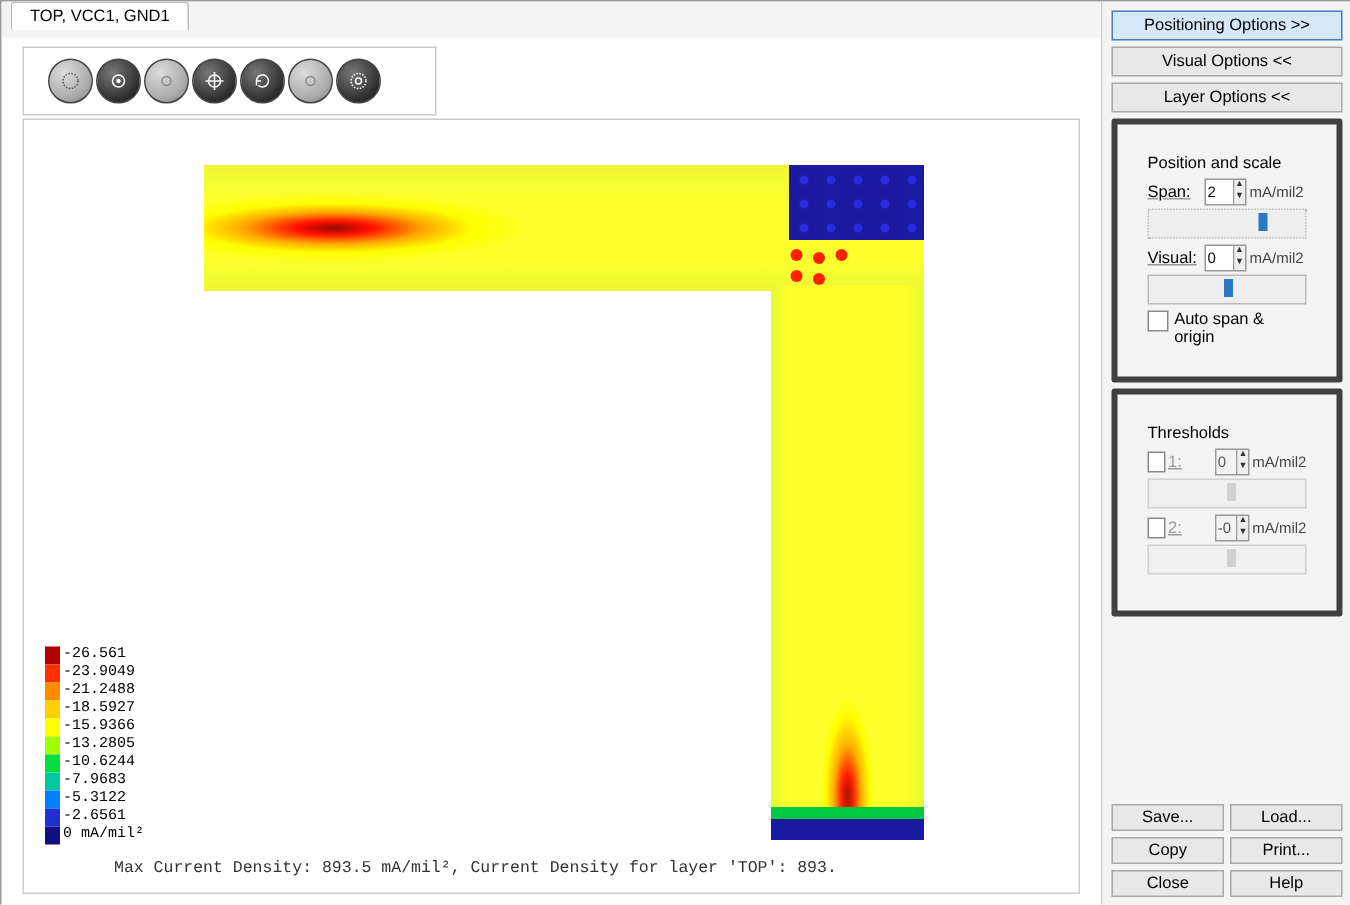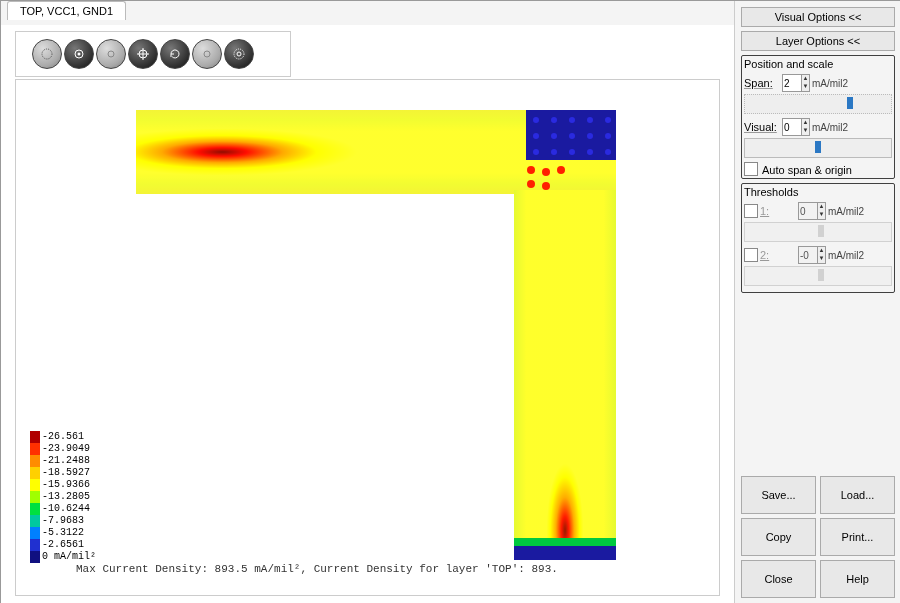--- a/index.html
+++ b/index.html
@@ -14,42 +14,42 @@
 .tabrow{height:24px;display:flex;align-items:flex-start;padding-left:6px;background:#f4f4f4}
 .tab{background:#fff;border:1px solid #bbb;border-bottom:none;border-radius:3px 3px 0 0;padding:3px 12px;font-size:11px}
 .toolbar{height:36px;display:flex;align-items:center;gap:2px;padding:4px 16px;background:#fff;border:1px solid #ccc;margin:6px 14px 2px 14px;width:242px}
 .toolbtn{width:28px;height:28px;border-radius:50%;background:radial-gradient(circle at 35% 30%,#777,#333 65%,#111);border:1px solid #444;display:inline-flex;align-items:center;justify-content:center;color:#fff}
 .toolbtn svg{width:16px;height:16px}
 .toolbtnL{background:radial-gradient(circle at 35% 30%,#ddd,#aaa 65%,#777)}
 .canvas{flex:1;margin:0 14px 8px 14px;border:1px solid #ccc;background:#fff;position:relative;overflow:hidden}
 .legend{position:absolute;left:14px;bottom:32px;font-size:10px;font-family:"Courier New",monospace;line-height:12px}
 .legend .row{display:flex;align-items:flex-end}
 .legend .swatch{width:10px;height:12px;margin-right:2px}
-.statusline{position:absolute;left:60px;bottom:20px;font-family:"Courier New",monospace;font-size:11px;color:#333;white-space:nowrap}
+.statusline{position:absolute;left:60px;bottom:10px;font-family:"Courier New",monospace;font-size:11px;color:#333;white-space:nowrap}
 .heat{position:absolute}
 .panel{width:154px;background:#f4f4f4;padding:6px;display:flex;flex-direction:column;gap:4px}
 .panel .btn{background:#e8e8e8;border:1px solid #aaa;padding:3px 4px;font-size:11px;text-align:center}
 .panel .btn.active{background:#d6e7f7;border:1px solid #4a7dbe}
-.panel .group{border:1px solid #404040;border-radius:2px;padding:2px;background:#f4f4f4}
+.panel .group{border:4px solid #404040;border-radius:2px;padding:20px;background:#f4f4f4}
 .panel .grplabel{font-size:11px;margin-bottom:4px}
 .panel .fldrow{display:flex;align-items:center;gap:2px;font-size:11px;margin-bottom:2px}
 .panel .fldrow.disabled{color:#9a9a9a}
 .panel .fldrow label{width:36px;text-decoration:underline;text-decoration-color:#999}
 .panel .spin{width:26px;height:16px;border:1px solid #999;display:flex}
 .panel .spin input{width:100%;border:0;font-size:10px;padding:0 1px}
 .panel .spin .arrows{width:12px;display:flex;flex-direction:column;border-left:1px solid #999}
 .panel .spin .arrows span{flex:1;font-size:6px;line-height:6px;text-align:center;color:#333;background:#eee}
 .panel .slider{height:18px;background:#eee;border:1px dotted #bbb;position:relative;margin-bottom:4px}
 .panel .slider .thumb{position:absolute;top:2px;width:6px;height:12px;background:#2b78c4}
-.panel .chkrow{display:flex;align-items:flex-end;font-size:11px;gap:4px}
+.panel .chkrow{display:flex;align-items:flex-start;font-size:11px;gap:4px}
 .panel .chk{width:12px;height:12px;border:1px solid #888;background:#fff}
 .unit{font-size:10px;color:#444}
 .panel-spacer{flex:1}
 .bottom-buttons{display:grid;grid-template-columns:1fr 1fr;gap:4px}
-.bottom-buttons .btn{padding:12px 0}
+.bottom-buttons .btn{padding:2px 0}
 </style>
 </head>
 <body>
 
 <div class="window">
 
 
   <div class="body">
     <div class="left">
       <div class="tabrow">
@@ -212,20 +212,21 @@
           <div class="row">
               <div class="swatch" style="background:#101080"></div>
               <span>0 mA/mil²</span>
             </div>
         </div>
         <div class="statusline">Max Current Density: 893.5 mA/mil², Current Density for layer 'TOP': 893.</div>
       </div>
     </div>
 
     <div class="panel">
+      <div class="btn active">Positioning Options &gt;&gt;</div>
       <div class="btn">Visual Options &lt;&lt;</div>
       <div class="btn">Layer Options &lt;&lt;</div>
 
       <div class="group">
         <div class="grplabel">Position and scale</div>
         <div class="fldrow">
           <label>Span:</label>
           <div class="spin">
               <input value="2" style="">
               <div class="arrows">

